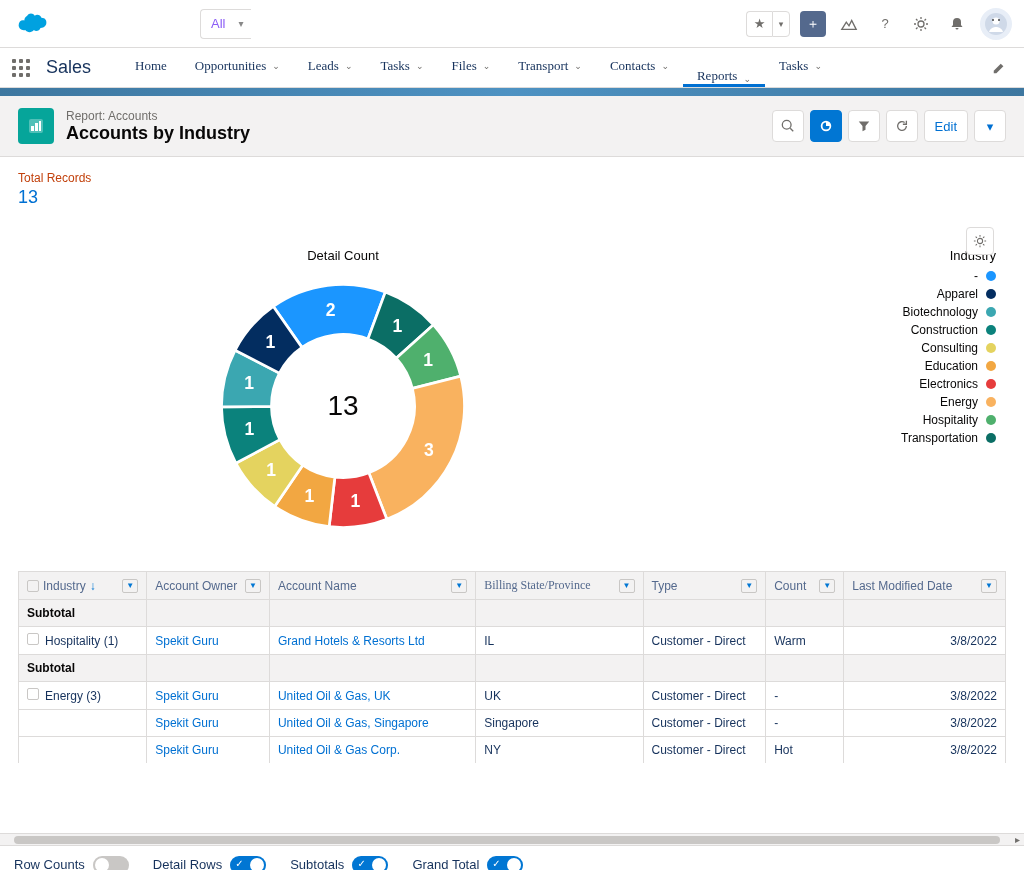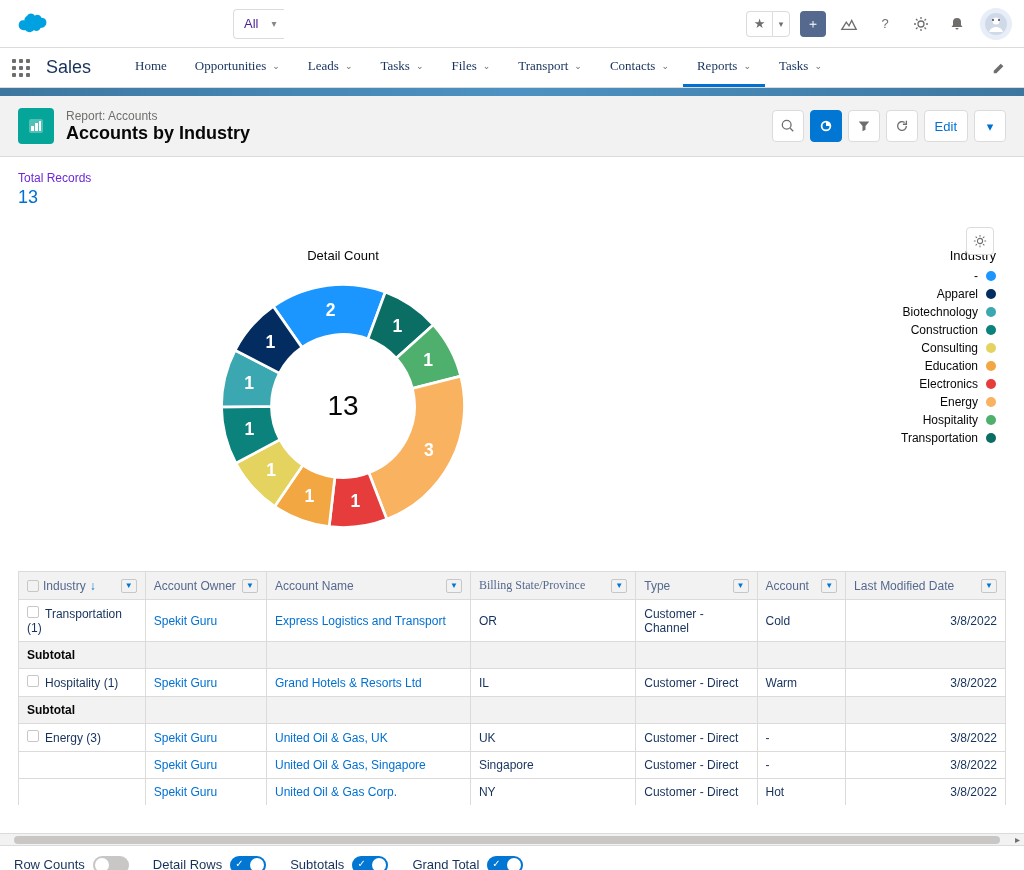--- a/index.html
+++ b/index.html
@@ -2,42 +2,42 @@
 <html><head>
 <meta charset="utf-8">
 <style>
 * { box-sizing: border-box; margin: 0; padding: 0; }
 body { font-family: -apple-system, BlinkMacSystemFont, "Segoe UI", Arial, sans-serif; font-size: 13px; color: #16325c; background: #fff; width: 1024px; height: 870px; overflow: hidden; }
 
 
 .top-header { height: 48px; display: flex; align-items: center; padding: 0 12px; gap: 10px; border-bottom: 1px solid #dddbda; }
 .sf-logo { width: 38px; height: 26px; }
 .search-wrap { display: flex; align-items: center; margin-left: 140px; }
-.search-scope { height: 30px; border: 1px solid #dddbda; border-right: none; border-radius: 4px 0 0 4px; padding: 0 26px 0 10px; display: flex; align-items: center; background: #fff; font-size: 13px; color: #4c1d95; position: relative; cursor: pointer; margin-left: 33px; }
+.search-scope { height: 30px; border: 1px solid #dddbda; border-right: none; border-radius: 4px 0 0 4px; padding: 0 26px 0 10px; display: flex; align-items: center; background: #fff; font-size: 13px; color: #8b5cf6; position: relative; cursor: pointer; }
 .search-scope::after { content: "▾"; position: absolute; right: 8px; font-size: 10px; color: #888; }
 .search-box { position: relative; }
 .search-box input { height: 30px; width: 430px; border: 1px solid #dddbda; border-radius: 0 4px 4px 0; padding: 0 10px 0 30px; font-size: 13px; }
 .search-box .sicon { position: absolute; left: 8px; top: 7px; color: #888; }
 .header-right { margin-left: auto; display: flex; align-items: center; gap: 10px; }
 .iconbtn { width: 26px; height: 26px; border-radius: 4px; border: 1px solid #dddbda; display: flex; align-items: center; justify-content: center; color: #706e6b; cursor: pointer; background: #fff; }
 .iconbtn.noborder { border: none; }
 .iconbtn.dark { background: #54698d; color: #fff; border: none; }
 .iconbtn-split { display: flex; }
 .iconbtn-split .iconbtn:first-child { border-radius: 4px 0 0 4px; border-right: none; }
 .iconbtn-split .iconbtn:last-child { border-radius: 0 4px 4px 0; width: 18px; font-size: 9px; }
 .avatar { width: 32px; height: 32px; border-radius: 50%; background: #e8eef7; display: flex; align-items: center; justify-content: center; }
 
 
 .navbar { height: 40px; display: flex; align-items: center; border-bottom: 1px solid #dddbda; padding: 0 12px; }
 .app-launcher { width: 18px; height: 18px; position: relative; cursor: pointer; margin-right: 16px; }
 .app-launcher span { position: absolute; width: 4px; height: 4px; background: #706e6b; border-radius: 1px; }
 .app-name { font-size: 18px; font-weight: 400; margin-right: 30px; }
 .nav-tabs { display: flex; height: 100%; font-family: Liberation Serif, serif; }
 .nav-tab { display: flex; align-items: center; padding: 0 14px; cursor: pointer; font-size: 13px; color: #16325c; position: relative; border-bottom: 3px solid transparent; gap: 6px; }
-.nav-tab.active { border-bottom-color: #0070d2; color: #16325c; }
+.nav-tab.active { border-bottom-color: #0070d2; color: #16325c; align-items: flex-end; }
 .nav-tab .chev { font-size: 9px; color: #706e6b; }
 .nav-right { margin-left: auto; display: flex; align-items: center; gap: 12px; }
 
 
 .ribbon { height: 8px; background: linear-gradient(90deg, #1b5f8f 0%, #2e7fb8 50%, #1b5f8f 100%); opacity: 0.85; }
 
 
 .report-header { display: flex; align-items: center; padding: 12px 18px; background: #f3f2f2; border-bottom: 1px solid #dddbda; gap: 12px; }
 .report-icon { width: 36px; height: 36px; background: #06a59a; border-radius: 4px; display: flex; align-items: center; justify-content: center; color: #fff; }
 .report-meta .subtitle { font-size: 12px; color: #706e6b; }
@@ -47,21 +47,21 @@
 .action-btn.square { padding: 0; width: 32px; }
 .action-btn.primary { background: #0176d3; color: #fff; border-color: #0176d3; }
 
 
 .body-wrap { position: relative; height: 676px; display: flex; }
 .content { flex: 1; overflow: auto; padding: 14px 18px 0 18px; position: relative; }
 .content::-webkit-scrollbar { width: 10px; height: 10px; }
 .content::-webkit-scrollbar-thumb { background: #c9c7c5; border-radius: 5px; }
 .content::-webkit-scrollbar-track { background: #f3f2f2; }
 
-.total-records { font-size: 12px; color: #6d28d9; }
+.total-records { font-size: 12px; color: #c2410c; }
 .total-value { font-size: 18px; color: #0070d2; margin-top: 2px; }
 
 .gear-float { position: absolute; right: 30px; top: 70px; width: 28px; height: 28px; border: 1px solid #dddbda; border-radius: 4px; display: flex; align-items: center; justify-content: center; cursor: pointer; color: #706e6b; background: #fff; }
 
 
 .chart-area { display: flex; margin-top: 40px; }
 .donut-wrap { width: 650px; display: flex; flex-direction: column; align-items: center; }
 .chart-title { font-size: 13px; color: #080707; margin-bottom: 8px; }
 .donut { position: relative; width: 270px; height: 270px; }
 .donut svg { width: 100%; height: 100%; }
@@ -371,42 +371,33 @@
                 </div>
               </th>
               <th style="width: 110px;">
                 <div class="col-head">
                   <span>Type</span>
                   <span class="filter-drop">▼</span>
                 </div>
               </th>
               <th style="width: 70px;">
                 <div class="col-head">
-                  <span>Account</span>
+                  <span>Count</span>
                   <span class="filter-drop">▼</span>
                 </div>
               </th>
               <th style="width: 145px;">
                 <div class="col-head">
                   <span>Last Modified Date</span>
                   <span class="filter-drop">▼</span>
                 </div>
               </th>
             </tr>
           </thead>
         <tbody id="tbody">
-            <tr>
-              <td><span class="checkbox" style="margin-right: 6px;"></span><span>Transportation (1)</span></td>
-              <td><a>Spekit Guru</a></td>
-              <td><a>Express Logistics and Transport</a></td>
-              <td>OR</td>
-              <td>Customer - Channel</td>
-              <td>Cold</td>
-              <td class="right">3/8/2022</td>
-            </tr>
             <tr class="subtotal-row">
               <td>Subtotal</td>
               <td></td>
               <td></td>
               <td></td>
               <td></td>
               <td></td>
               <td></td>
             </tr>
             <tr>

